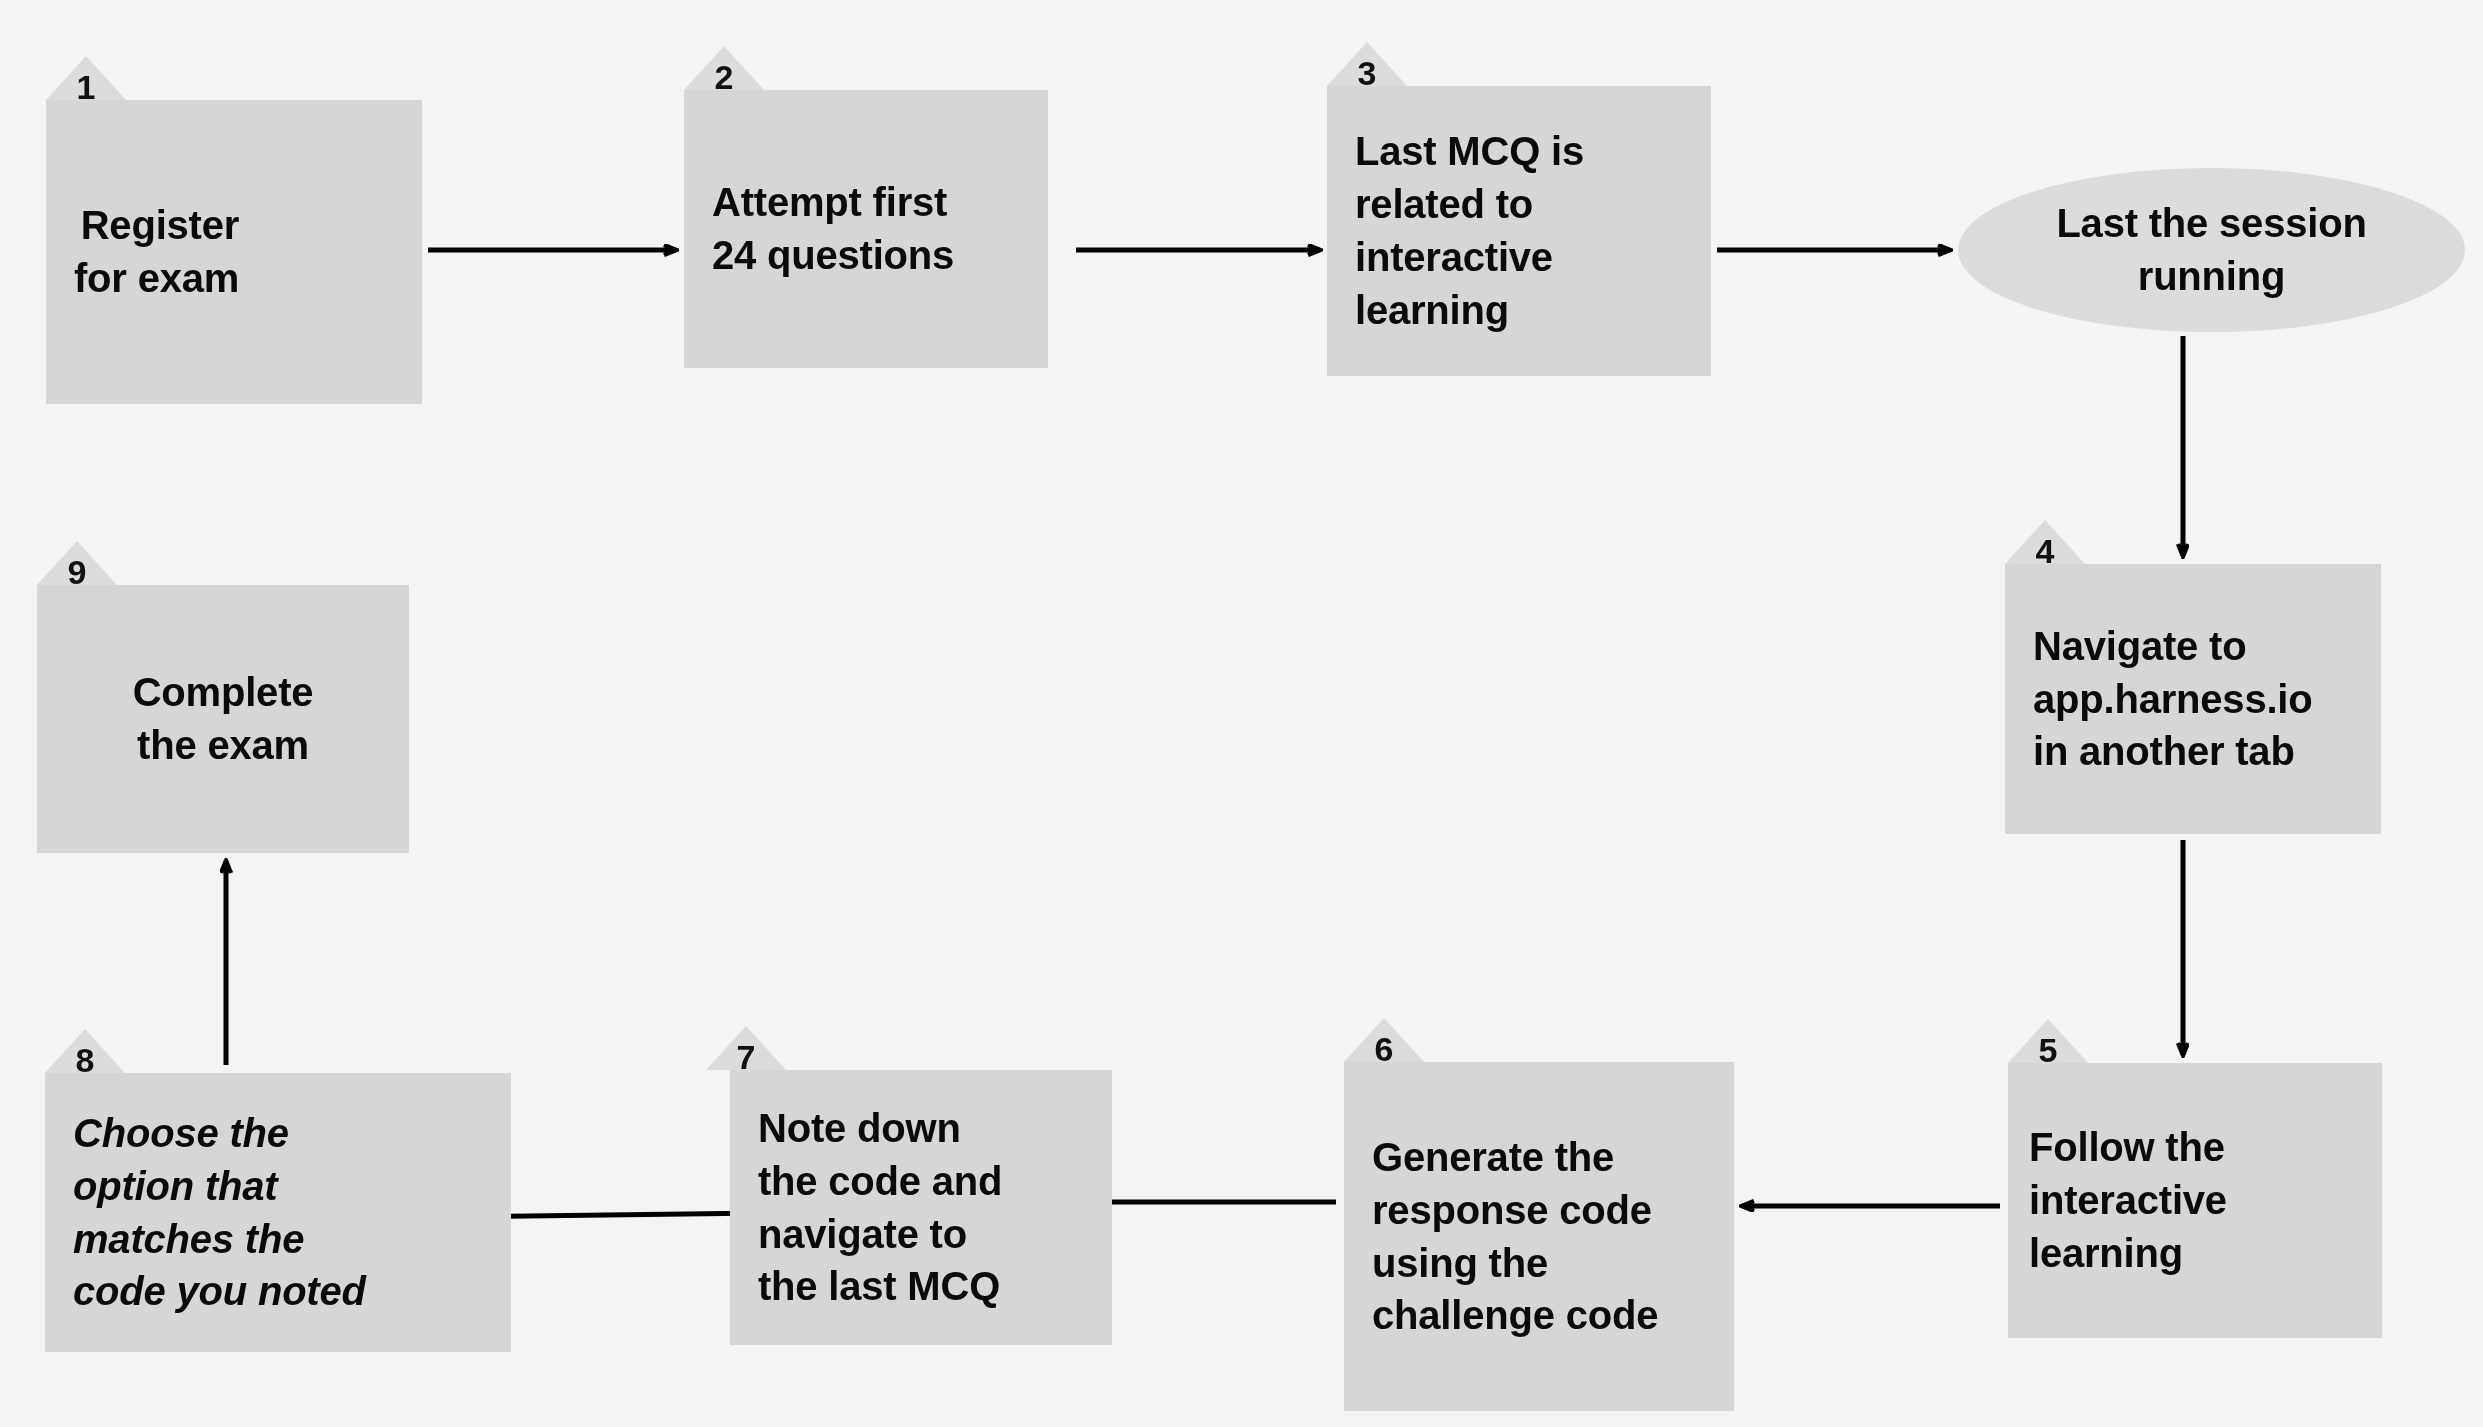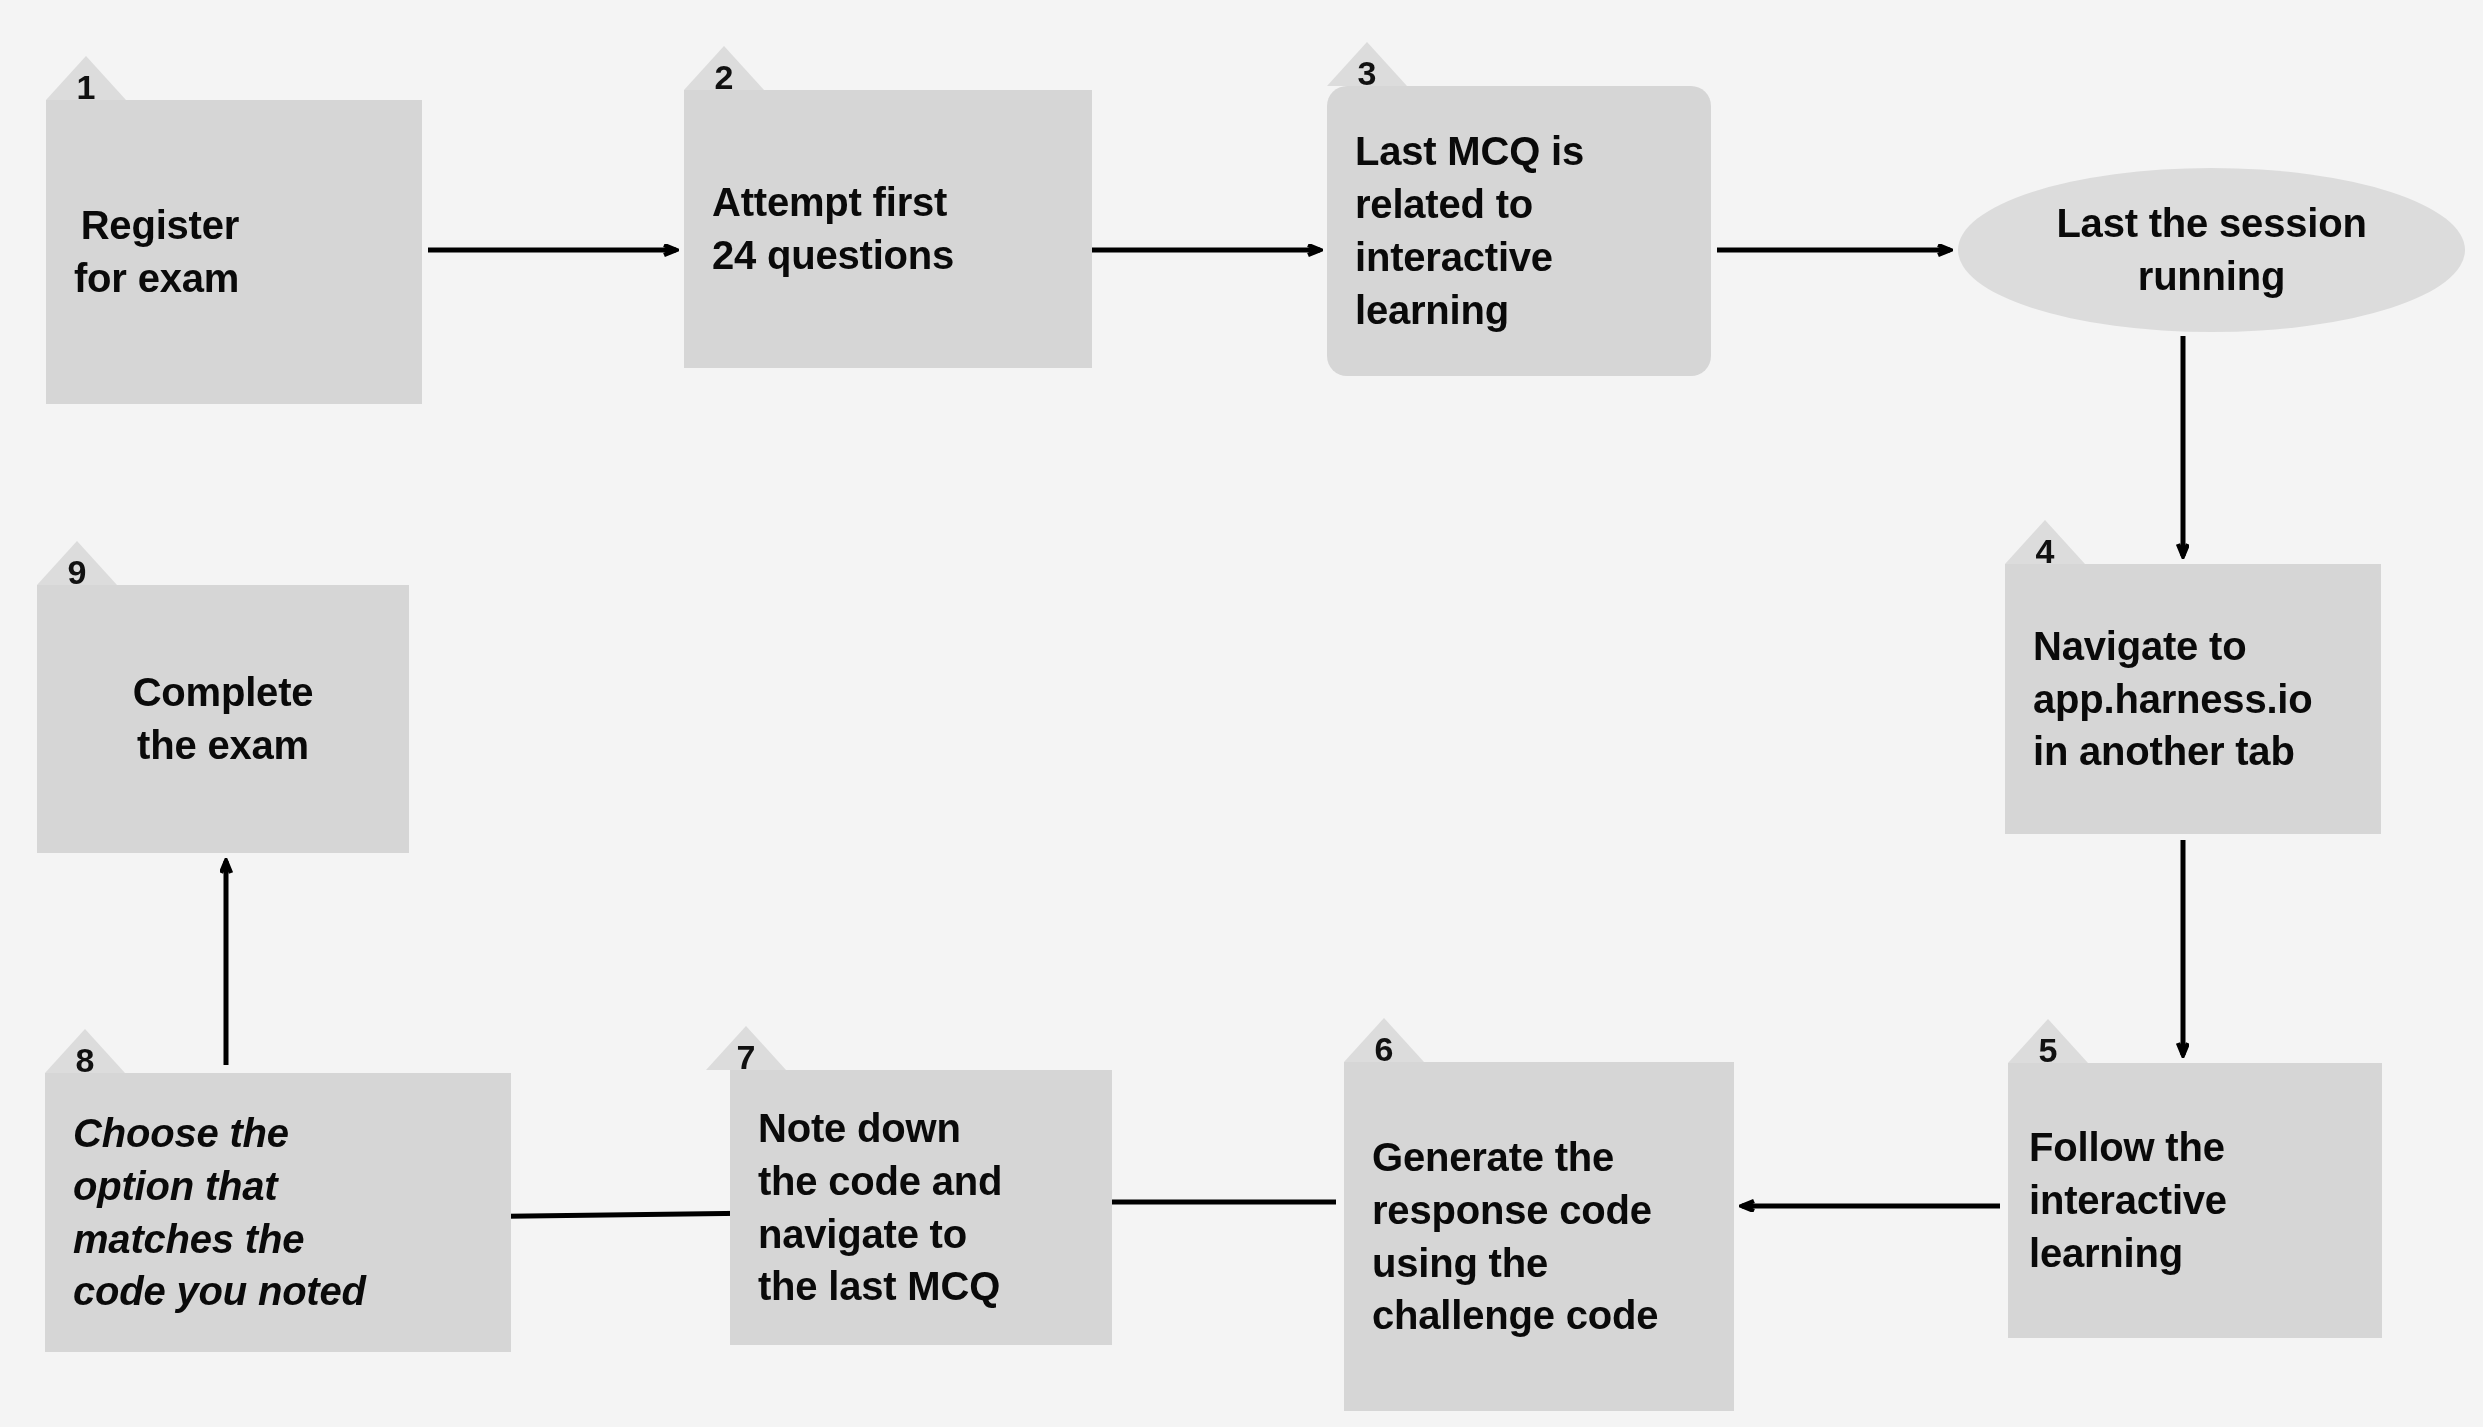--- a/index.html
+++ b/index.html
@@ -99,27 +99,27 @@
 
   <div id="node-layer">
       <div class="badge" style="left: 46px; top: 56px;"></div>
       <div class="badge-num" style="left: 66px; top: 70px;">1</div>
       <div class="node" style="left: 46px; top: 100px; width: 376px; height: 304px; text-align: right;">
         <span class="node-label">Register
 for exam</span>
       </div>
       <div class="badge" style="left: 684px; top: 46px;"></div>
       <div class="badge-num" style="left: 704px; top: 60px;">2</div>
-      <div class="node" style="left: 684px; top: 90px; width: 408px; height: 278px;">
+      <div class="node" style="left: 684px; top: 90px; width: 364px; height: 278px;">
         <span class="node-label">Attempt first
 24 questions</span>
       </div>
       <div class="badge" style="left: 1327px; top: 42px;"></div>
       <div class="badge-num" style="left: 1347px; top: 56px;">3</div>
-      <div class="node" style="left: 1327px; top: 86px; width: 384px; height: 290px; border-radius: 20px;">
+      <div class="node" style="left: 1327px; top: 86px; width: 384px; height: 290px;">
         <span class="node-label">Last MCQ is
 related to
 interactive
 learning</span>
       </div>
       <div class="node ellipse center" style="left: 1958px; top: 168px; width: 507px; height: 164px;">
         <span class="node-label">Last the session
 running</span>
       </div>
       <div class="badge" style="left: 2005px; top: 520px;"></div>

